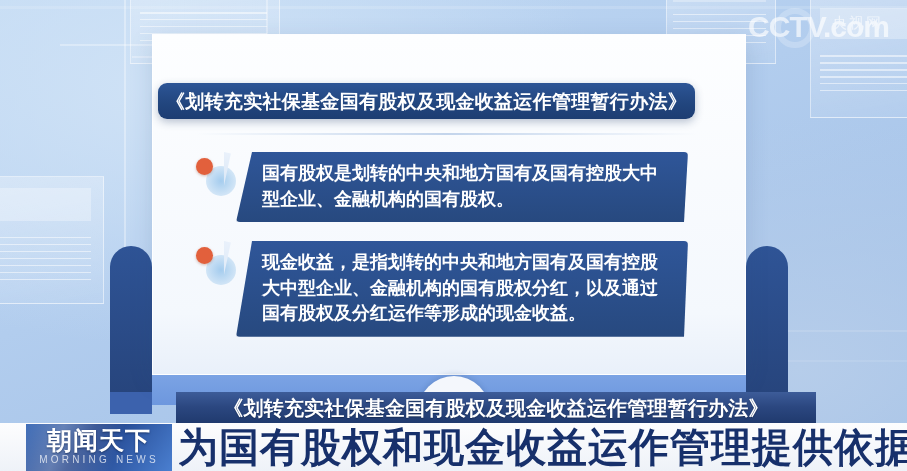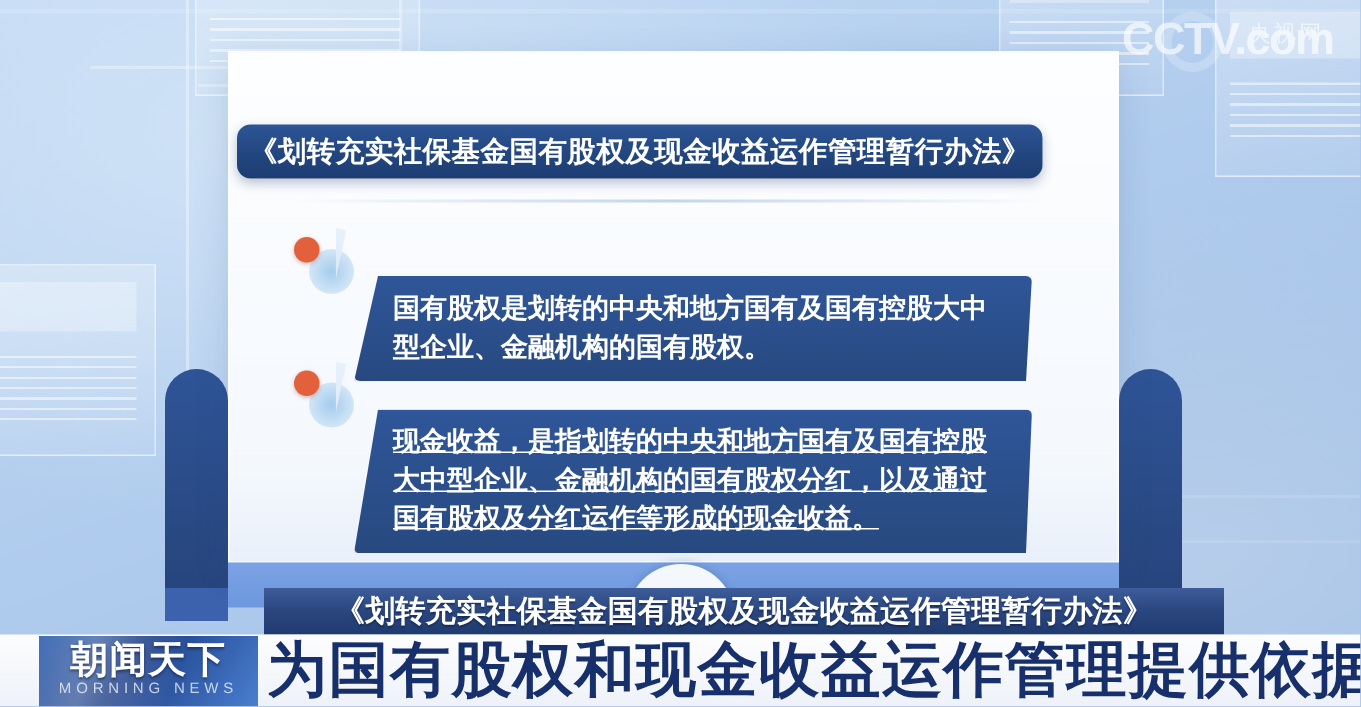--- a/index.html
+++ b/index.html
@@ -82,21 +82,21 @@
                   border-radius:50%;
                   background:radial-gradient(circle,rgba(150,196,235,.85),rgba(150,196,235,.18)); }
   .bullet .dot { position:absolute; left:4px; top:6px; width:17px; height:17px;
                  border-radius:50%; background:#e2603c; box-shadow:0 1px 3px rgba(150,60,30,.35); }
   .bullet .body { position:absolute; left:44px; top:0;
                   background:linear-gradient(180deg,#2f5699,#27497f);
                   color:#fff; padding:9px 18px 10px 26px;
                   font:700 18px/1.42 "Liberation Sans",sans-serif;
                   border-radius:4px; text-align:left;
                   clip-path:polygon(16px 0, 100% 0, calc(100% - 4px) 100%, 0 100%);
-                  box-shadow:0 3px 9px rgba(35,60,105,.22);margin-top:32px; }
+                  box-shadow:0 3px 9px rgba(35,60,105,.22); }
 
   
   .slantwrap { position:absolute; overflow:hidden; }
   .slant { position:absolute; width:7px; height:160%;
            background:linear-gradient(180deg,#e9f1fb,#b9d0ea);
            transform:rotate(12deg); transform-origin:top left; }
 
   
   #arc { position:absolute; left:418px; top:376px; width:72px; height:36px;
          border-radius:36px 36px 0 0;
@@ -193,21 +193,21 @@
       <span>国有股权是划转的中央和地方国有及国有控股大中型企业、金融机构的国有股权。</span>
     </div>
   </div>
 
   <div class="bullet" style="left:192px; top:241px; width:500px;">
     <div class="glow"></div>
     <div class="dot"></div>
     <div class="slantwrap" style="left:32px; top:0; width:24px; height:98px;">
       <div class="slant" style="left:0;"></div>
     </div>
-    <div class="body" style="width:452px;text-decoration:underline;">
+    <div class="body" style="width:452px;">
       <span>现金收益，是指划转的中央和地方国有及国有控股大中型企业、金融机构的国有股权分红，以及通过国有股权及分红运作等形成的现金收益。</span>
     </div>
   </div>
 
   <div id="arc"></div>
 
   <div id="subbar">
     <span>《划转充实社保基金国有股权及现金收益运作管理暂行办法》</span>
   </div>
 

